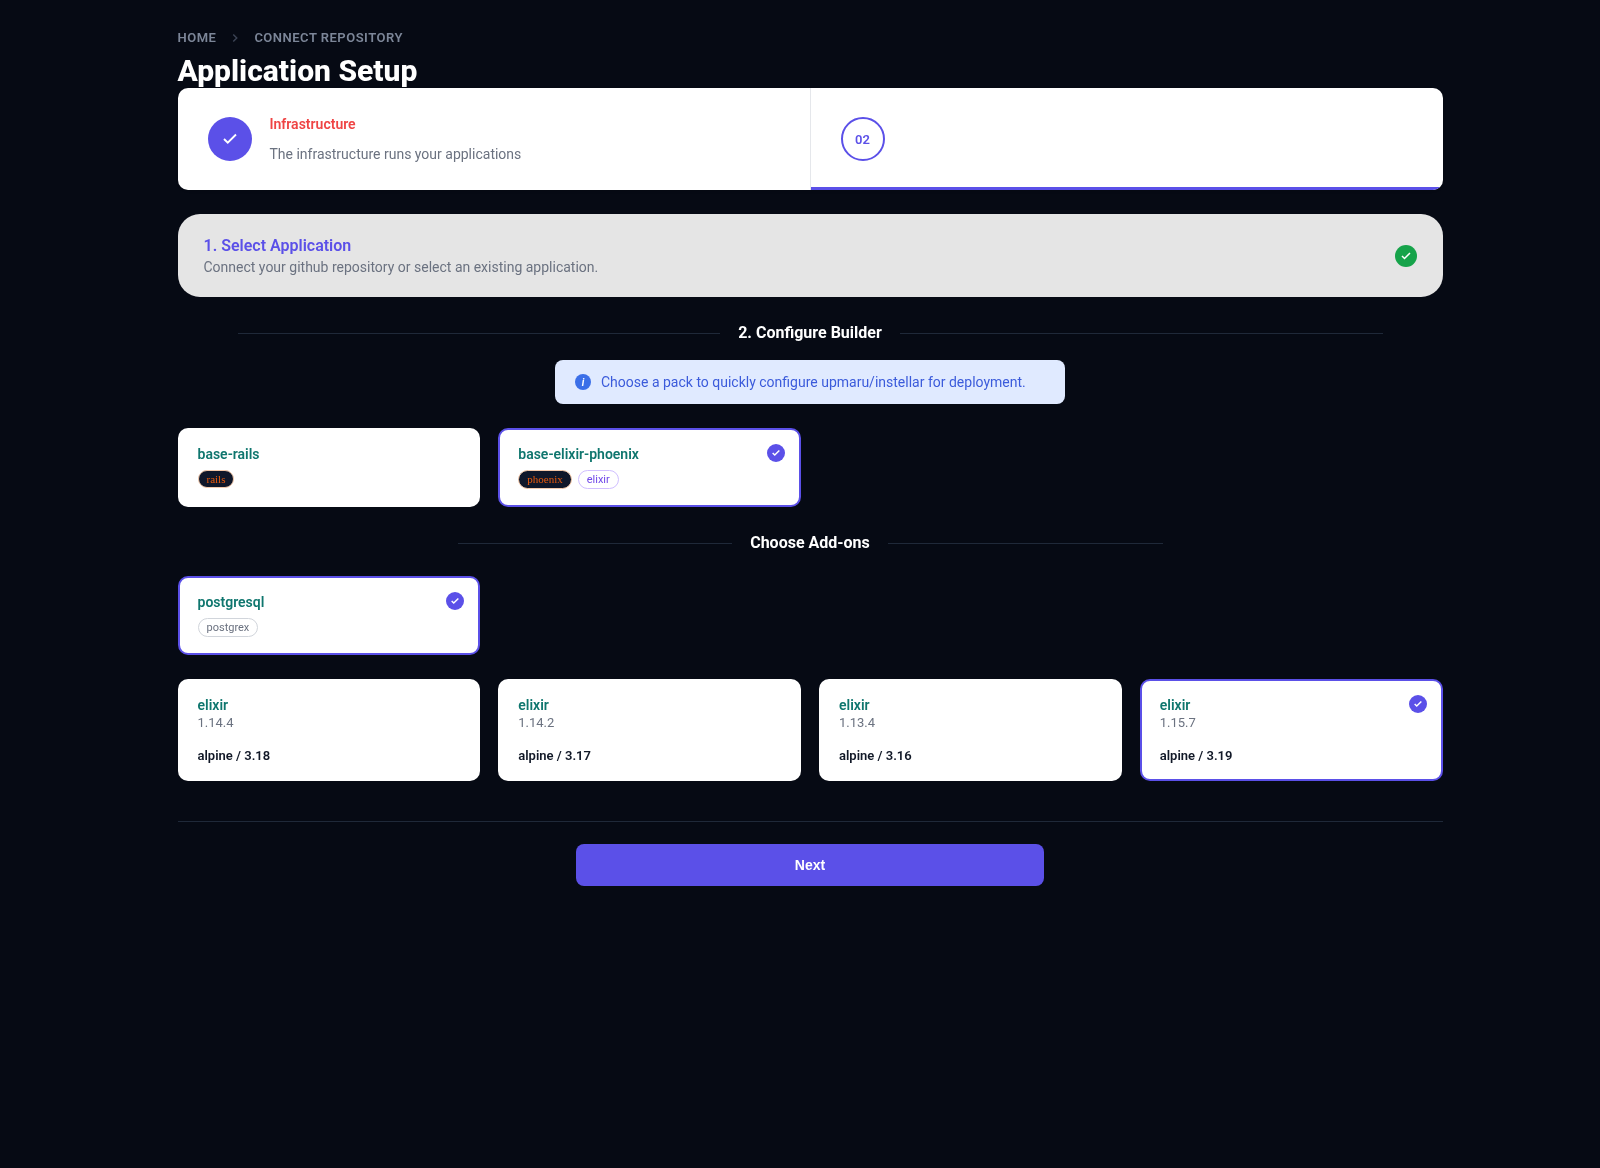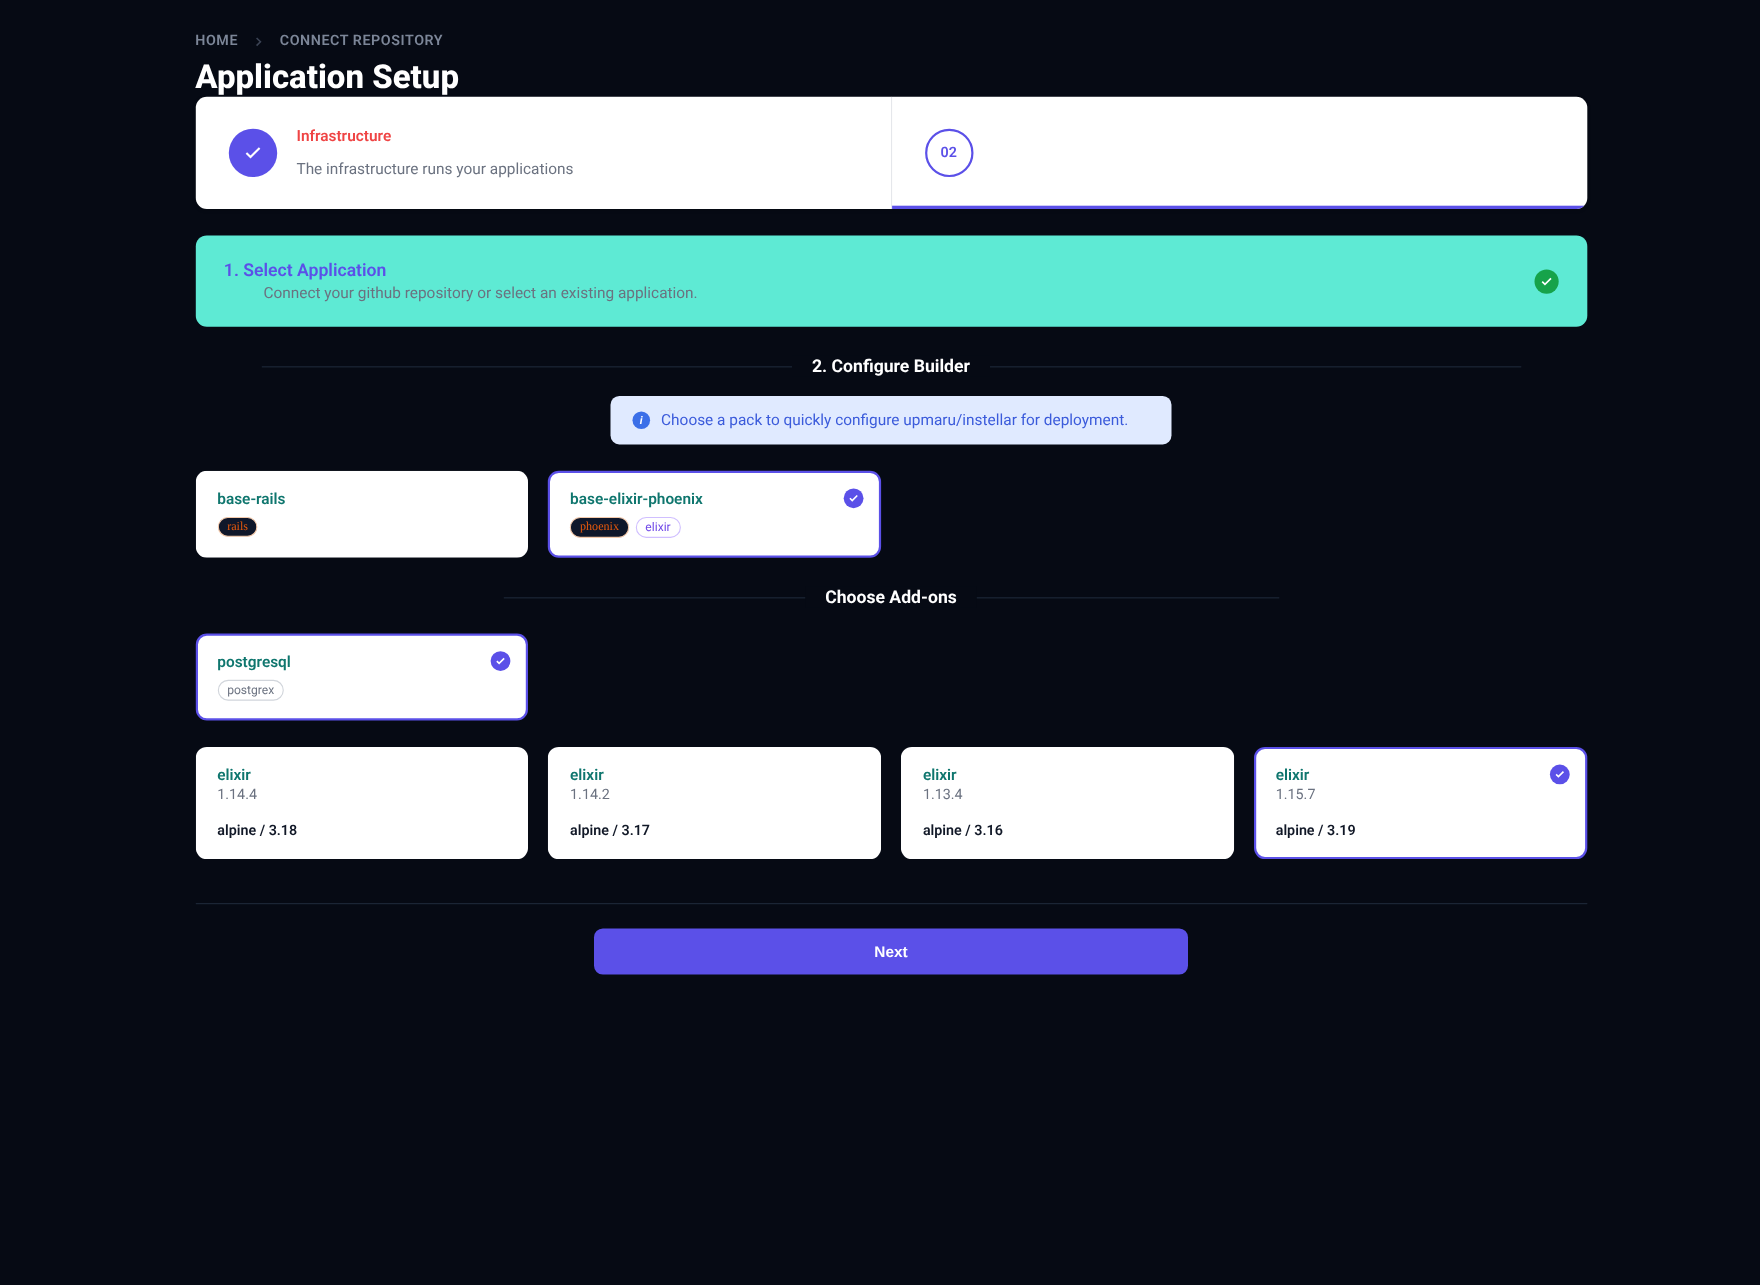--- a/index.html
+++ b/index.html
@@ -38,25 +38,25 @@
     .step-circle.done { background: #5b50e8; color: #fff; }
     .step-circle.active { border: 2px solid #5b50e8; color: #5b50e8; background: #fff; }
     .step-circle.pending { border: 2px solid #d1d5db; color: #9ca3af; background: #fff; }
     .step-text .step-title { font-size: 14px; font-weight: 600; }
     .step-text .step-desc { font-size: 14px; color: #6b7280; margin-top: 14px; }
     .stepper-item.done .step-title { color: #ef4444; }
     .stepper-item.active .step-title { color: #5b50e8; }
     .stepper-item.pending .step-title { color: #6b7280; }
 
     .section-card {
-      background: #5eead4; border-radius: 10px; padding: 22px 26px; margin-top: 24px;
+      background: #e5e5e5; border-radius: 22px; padding: 22px 26px; margin-top: 24px;
       display: flex; justify-content: space-between; align-items: center;
     }
     .section-card .left .sec-title { color: #5b50e8; font-weight: 600; font-size: 16px; }
-    .section-card .left .sec-desc { color: #6b7280; font-size: 14px; margin-top: 4px; margin-left: 36px; }
+    .section-card .left .sec-desc { color: #6b7280; font-size: 14px; margin-top: 4px; }
     .check-badge {
       width: 22px; height: 22px; border-radius: 50%; background: #16a34a;
       display: flex; align-items: center; justify-content: center;
     }
     .divider-title {
       text-align: center; color: #fff; font-size: 16px; font-weight: 700;
       margin: 26px 0 18px; position: relative;
     }
     .divider-title::before {
       content: ""; position: absolute; left: 0; right: 0; top: 50%; height: 1px;
@@ -93,21 +93,21 @@
     .tag-row { display: flex; gap: 6px; margin-top: 8px; }
     .tag {
       font-size: 11px; padding: 2px 8px; border-radius: 10px; border: 1px solid;
     }
     .tag.orange { color: #e8590c; border-color: #f3c9ab; background: #0f172a; font-family: Liberation Serif, serif; }
     .tag.purple { color: #7048e8; border-color: #d0bfff; background: #fff; }
     .tag.gray { color: #6b7280; border-color: #d1d5db; background: #fff; }
 
     .hr-line { height: 1px; background: #1f2939; margin-top: 40px; }
     .next-btn {
-      display: block; margin: 22px auto 0; width: 540px; padding: 13px;
+      display: block; margin: 22px auto 0; width: 468px; padding: 13px;
       background: #5b50e8; color: #fff; border: none; border-radius: 8px;
       font-size: 14px; font-weight: 600; cursor: pointer;
     }
     .inner { padding: 0 60px; }
   </style>
 </head>
 <body>
 
 <div class="container">
   <div class="breadcrumb">

